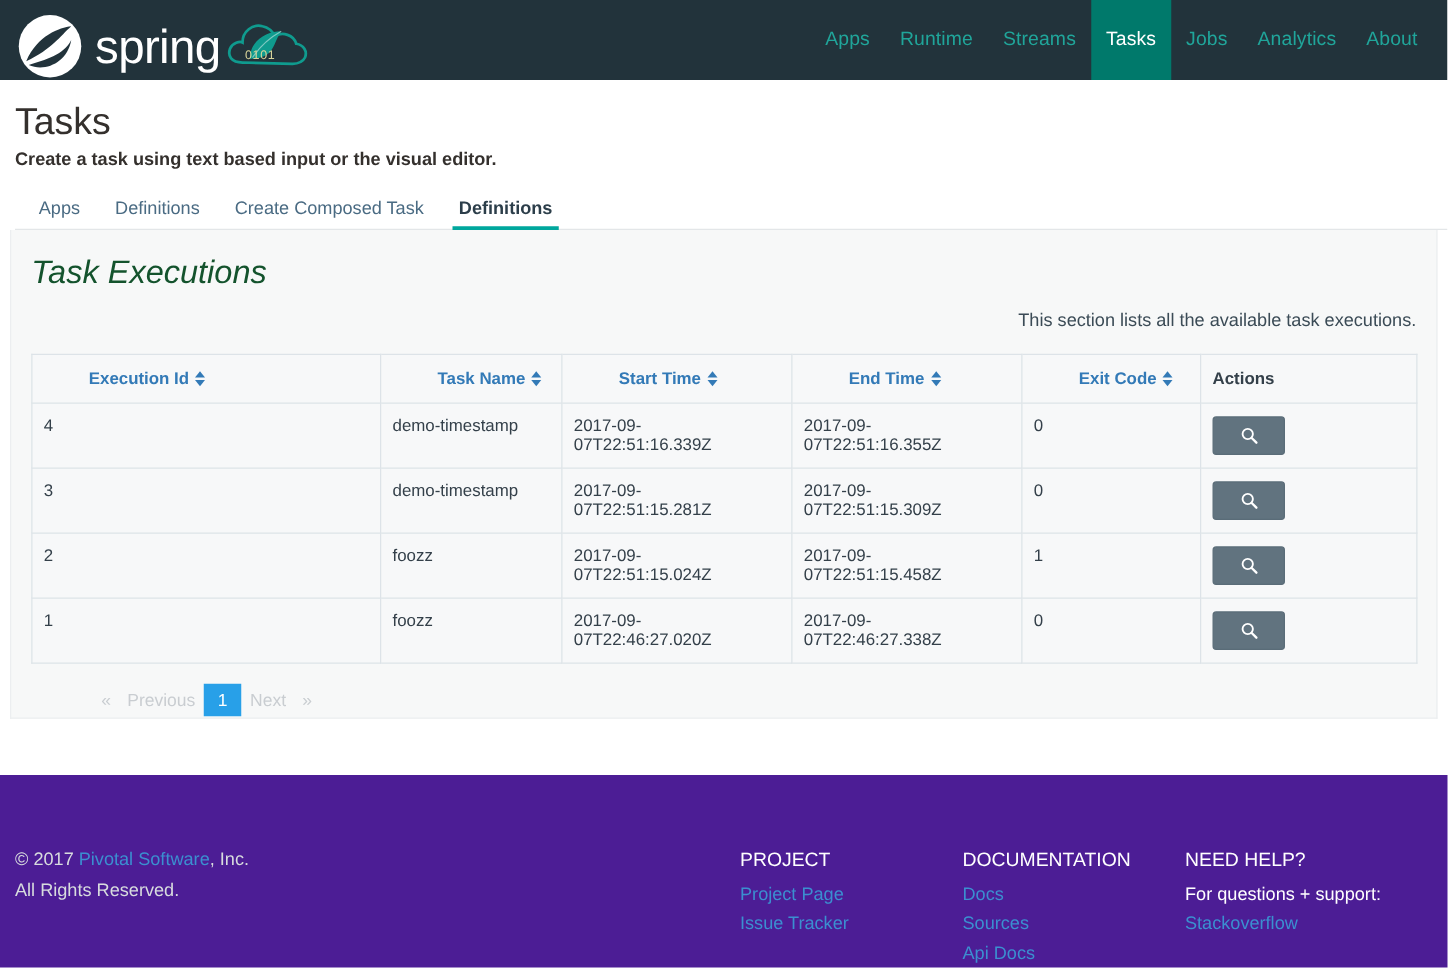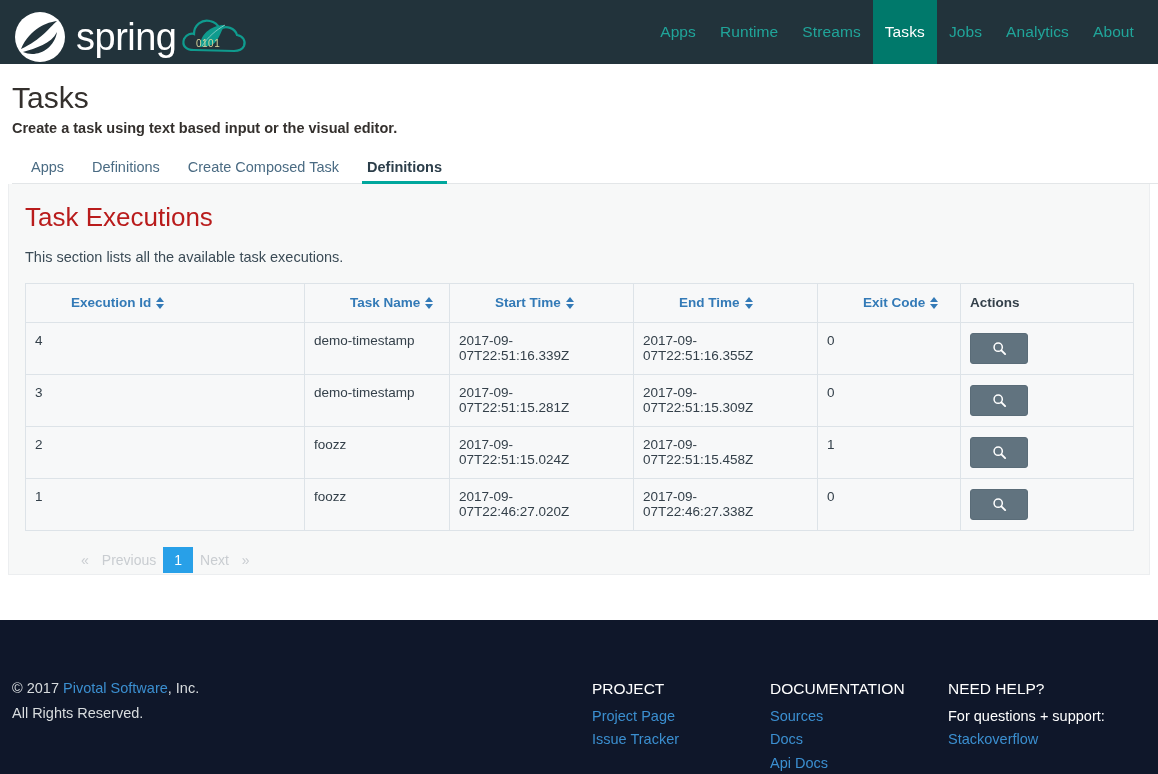--- a/index.html
+++ b/index.html
@@ -99,27 +99,29 @@
     margin: 0 8px 0 8px;
     background: #f7f8f8;
     border: 1px solid #eceef0;
     border-top: none;
     padding: 14px 16px 24px 16px;
     height: 391px;
   }
   .section-title {
     font-size: 26px;
     font-weight: 400;
-    color: #b91c1c;
+    color: #14532d;
     margin: 4px 0 4px 0;
+    font-style: italic;
   }
   .section-sub {
     font-size: 14.5px;
     color: #3b4b56;
     margin: 16px 0 18px 0;
+    text-align: right;
   }
 
   
   table.exec-table {
     width: 1108px;
     border-collapse: collapse;
     background: #f7f8f9;
     table-layout: fixed;
   }
   table.exec-table th,
@@ -215,21 +217,21 @@
     margin: 0 2px;
   }
   .pg-label { padding: 4px 5px; }
 
   
   .footer {
     position: absolute;
     left: 0; right: 0;
     top: 620px;
     height: 154px;
-    background: #0f172a;
+    background: #4c1d95;
     display: flex;
     padding: 56px 0 0 12px;
     color: #ffffff;
   }
   .footer-left {
     width: 580px;
     font-size: 14.5px;
     line-height: 1.7;
     color: #d8dcde;
   }
@@ -396,22 +398,22 @@
   </div>
 
   <div class="footer-col">
     <div class="footer-head">PROJECT</div>
     <span class="footer-link">Project Page</span>
     <span class="footer-link">Issue Tracker</span>
   </div>
 
   <div class="footer-col">
     <div class="footer-head">DOCUMENTATION</div>
+    <span class="footer-link">Docs</span>
     <span class="footer-link">Sources</span>
-    <span class="footer-link">Docs</span>
     <span class="footer-link">Api Docs</span>
   </div>
 
   <div class="footer-col help">
     <div class="footer-head">NEED HELP?</div>
     <span class="footer-text">For questions + support:</span>
     <span class="footer-link">Stackoverflow</span>
   </div>
 </div>
 

